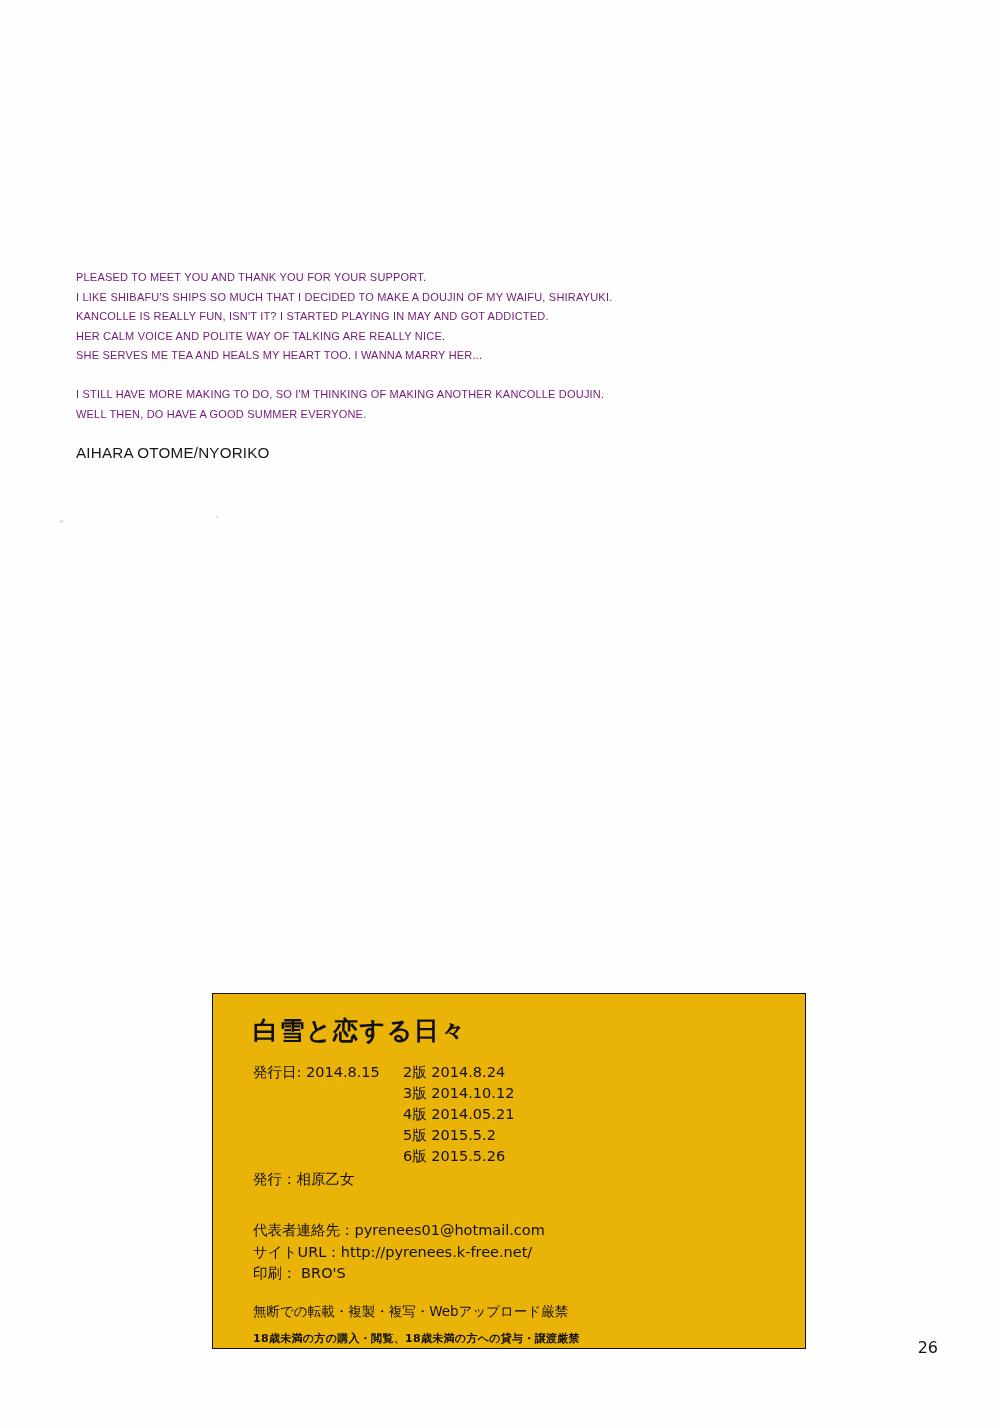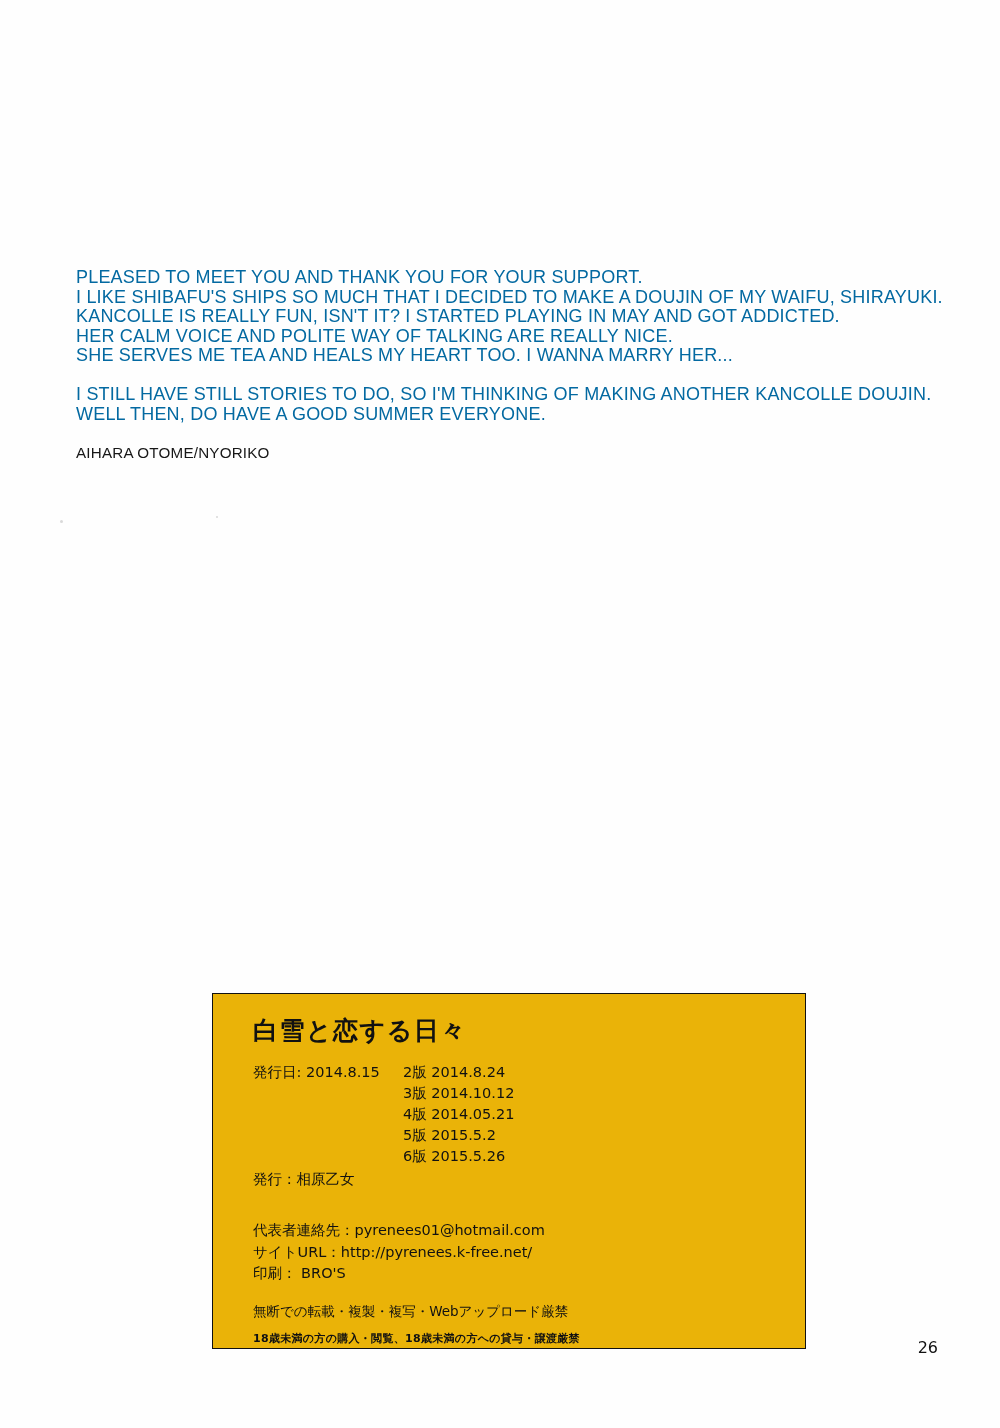--- a/index.html
+++ b/index.html
@@ -24,26 +24,26 @@
 
   
   .afterword {
     position: absolute;
     left: 76px;
     top: 268px;
     width: 850px;
   }
   .afterword p {
     margin: 0;
-    font-size: 18px;
+    font-size: 11px;
     line-height: 19.6px;
     letter-spacing: 0.2px;
     white-space: pre;
     font-family: "Liberation Sans", sans-serif;
-    color: #0369a1;
+    color: #701a75;
   }
   .afterword .gap {
     height: 19px;
   }
   .afterword .gap2 {
     height: 19px;
   }
   .afterword .signature {
     font-size: 15.2px;
     line-height: 19.6px;
@@ -155,21 +155,21 @@
   <div class="speck" style="left:216px; top:516px; width:2px; height:2px;"></div>
   <div class="speck" style="left:348px; top:1262px; width:3px; height:2px;"></div>
 
   <section class="afterword">
     <p>PLEASED TO MEET YOU AND THANK YOU FOR YOUR SUPPORT.</p>
     <p>I LIKE SHIBAFU'S SHIPS SO MUCH THAT I DECIDED TO MAKE A DOUJIN OF MY WAIFU, SHIRAYUKI.</p>
     <p>KANCOLLE IS REALLY FUN, ISN'T IT? I STARTED PLAYING IN MAY AND GOT ADDICTED.</p>
     <p>HER CALM VOICE AND POLITE WAY OF TALKING ARE REALLY NICE.</p>
     <p>SHE SERVES ME TEA AND HEALS MY HEART TOO. I WANNA MARRY HER...</p>
     <div class="gap"></div>
-    <p>I STILL HAVE STILL STORIES TO DO, SO I'M THINKING OF MAKING ANOTHER KANCOLLE DOUJIN.</p>
+    <p>I STILL HAVE MORE MAKING TO DO, SO I'M THINKING OF MAKING ANOTHER KANCOLLE DOUJIN.</p>
     <p>WELL THEN, DO HAVE A GOOD SUMMER EVERYONE.</p>
     <div class="gap2"></div>
     <p class="signature">AIHARA OTOME/NYORIKO</p>
   </section>
 
   <section class="colophon">
     <div class="colophon-inner">
       <h1 class="colophon-title">白雪と恋する日々</h1>
 
       <div class="pub-row">

